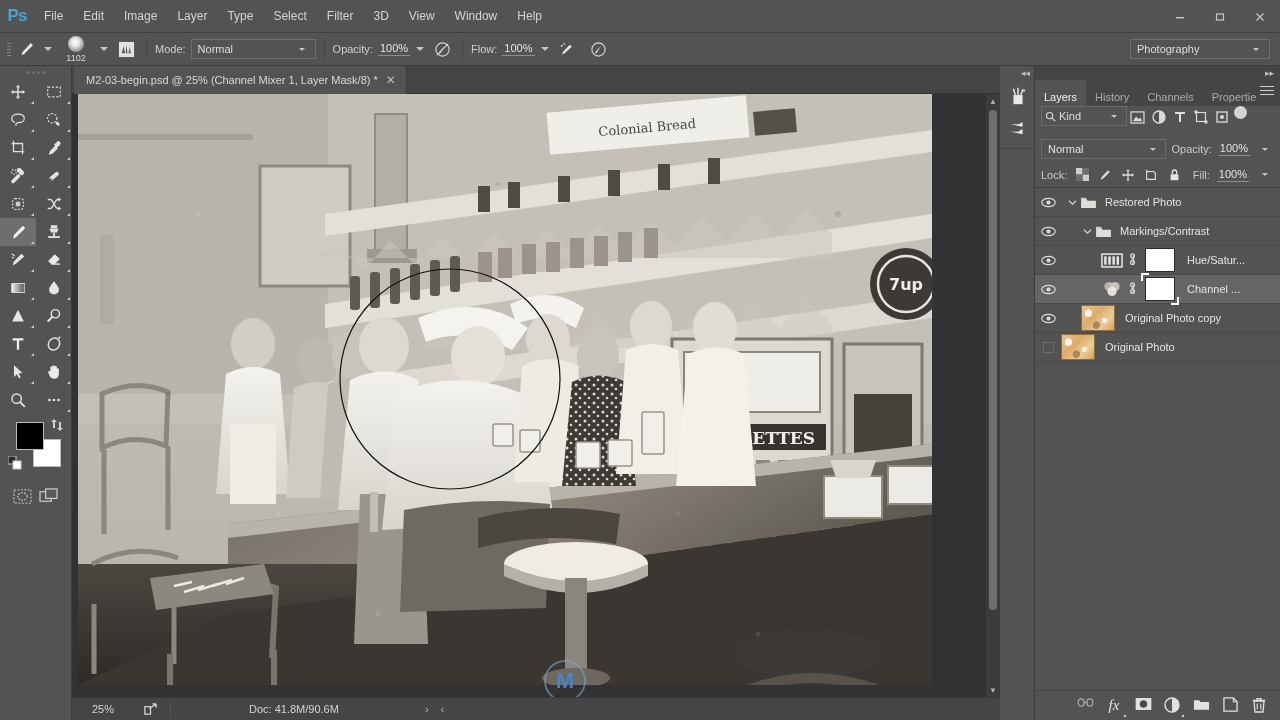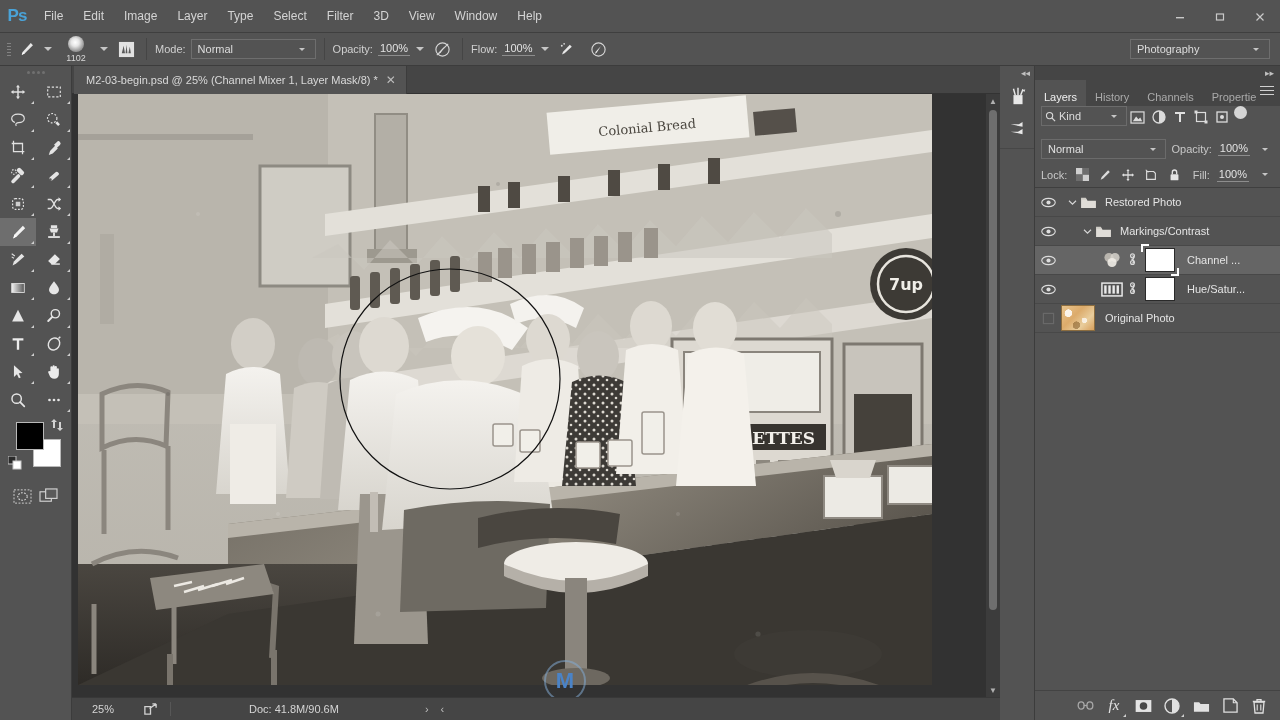--- a/index.html
+++ b/index.html
@@ -198,21 +198,21 @@
       radial-gradient(circle at 70% 60%, rgba(255,255,255,.7) 0 10%, transparent 11%),
       radial-gradient(circle at 45% 80%, rgba(120,80,30,.5) 0 14%, transparent 15%),
       linear-gradient(135deg, #e8c48e 0%, #dcab6b 40%, #e9cd9c 70%, #d79f5c 100%);
   }
 
   .dock-bottom {
     position: absolute; left: 0; bottom: 0; width: 245px; height: 30px;
     background: #535353; border-top: 1px solid #434343;
     display: flex; align-items: center; justify-content: flex-end; gap: 11px; padding-right: 12px;
   }
-  .db-ic { width: 18px; height: 18px; display:flex; align-items:center; justify-content:center;
+  .db-ic { width: 18px; height: 18px; display:flex; align-items:flex-start; justify-content:center;
            color:#cfcfcf; position: relative; }
   .db-ic .tri { position:absolute; right:-3px; bottom:-2px; width:0;height:0;
      border-left:3px solid transparent; border-bottom:3px solid #cfcfcf;}
   .wm-main { position:absolute; left:544px; top:660px; display:flex; align-items:center; gap:8px;
              pointer-events:none; }
   .wm-main .cn { font-size: 34px; font-weight: bold; color: rgba(255,255,255,.72);
                  letter-spacing: 2px; font-family:"DejaVu Sans", sans-serif;}
   .wm-circle { width: 42px; height: 42px; border-radius:50%; border:2px solid rgba(130,170,210,.55);
                display:flex;align-items:center;justify-content:center; color:#4a83c7;
                font-weight:bold; font-size:22px; }
@@ -987,47 +987,20 @@
         </div>
         <div class="folder-ic">
           <svg width="17" height="13" viewBox="0 0 18 14">
               <path d="M1 3 H6.5 L8 5 H17 V13 H1 Z" fill="#e0ddd8"></path>
               <path d="M1 2 H6 L7.4 4 H1 Z" fill="#cfccc6"></path>
             </svg>
         </div>
         <div class="layer-name" style="margin-left:8px">Markings/Contrast</div>
       </div>
 
-      <div class="layer-row selected">
-        <div class="eye-cell">
-          <svg width="15" height="11" viewBox="0 0 16 11">
-              <ellipse cx="8" cy="5.5" rx="7.2" ry="4.4" fill="none" stroke="#dcdcdc" stroke-width="1.2"></ellipse>
-              <circle cx="8" cy="5.5" r="2.2" fill="#dcdcdc"></circle>
-            </svg>
-        </div>
-        <div class="adj-ic" style="margin-left:38px">
-          <svg width="20" height="18" viewBox="0 0 20 18">
-              <circle cx="7" cy="6.5" r="4.6" fill="#b9b5ae"></circle>
-              <circle cx="13" cy="6.5" r="4.6" fill="#d6d2cb" opacity=".85"></circle>
-              <circle cx="10" cy="11.5" r="4.6" fill="#efece6" opacity=".9"></circle>
-            </svg>
-        </div>
-        <div class="link-ic">
-          <svg width="11" height="14" viewBox="0 0 12 16">
-              <path d="M6 4 a2.4 2.4 0 0 1 0 4.4 a2.4 2.4 0 0 1 0 4.4" fill="none" stroke="#d9d9d9" stroke-width="1.5"></path>
-              <circle cx="6" cy="4.4" r="2.2" fill="none" stroke="#d9d9d9" stroke-width="1.4"></circle>
-              <circle cx="6" cy="12" r="2.2" fill="none" stroke="#d9d9d9" stroke-width="1.4"></circle>
-            </svg>
-        </div>
-        <div class="mask-corners" style="margin-left:6px">
-          <div class="thumb-box"></div>
-        </div>
-        <div class="layer-name" style="margin-left:12px">Channel ...</div>
-      </div>
-
       <div class="layer-row">
         <div class="eye-cell">
           <svg width="15" height="11" viewBox="0 0 16 11">
               <ellipse cx="8" cy="5.5" rx="7.2" ry="4.4" fill="none" stroke="#dcdcdc" stroke-width="1.2"></ellipse>
               <circle cx="8" cy="5.5" r="2.2" fill="#dcdcdc"></circle>
             </svg>
         </div>
         <div class="adj-ic" style="margin-left:38px">
           <svg width="22" height="17" viewBox="0 0 24 18">
               <rect x="1" y="2" width="22" height="14" fill="none" stroke="#eaeaea" stroke-width="1.6"></rect>
@@ -1041,20 +1014,57 @@
           <svg width="11" height="14" viewBox="0 0 12 16">
               <path d="M6 4 a2.4 2.4 0 0 1 0 4.4 a2.4 2.4 0 0 1 0 4.4" fill="none" stroke="#d9d9d9" stroke-width="1.5"></path>
               <circle cx="6" cy="4.4" r="2.2" fill="none" stroke="#d9d9d9" stroke-width="1.4"></circle>
               <circle cx="6" cy="12" r="2.2" fill="none" stroke="#d9d9d9" stroke-width="1.4"></circle>
             </svg>
         </div>
         <div class="thumb-box" style="margin-left:6px"></div>
         <div class="layer-name" style="margin-left:12px">Hue/Satur...</div>
       </div>
 
+      <div class="layer-row selected">
+        <div class="eye-cell">
+          <svg width="15" height="11" viewBox="0 0 16 11">
+              <ellipse cx="8" cy="5.5" rx="7.2" ry="4.4" fill="none" stroke="#dcdcdc" stroke-width="1.2"></ellipse>
+              <circle cx="8" cy="5.5" r="2.2" fill="#dcdcdc"></circle>
+            </svg>
+        </div>
+        <div class="adj-ic" style="margin-left:38px">
+          <svg width="20" height="18" viewBox="0 0 20 18">
+              <circle cx="7" cy="6.5" r="4.6" fill="#b9b5ae"></circle>
+              <circle cx="13" cy="6.5" r="4.6" fill="#d6d2cb" opacity=".85"></circle>
+              <circle cx="10" cy="11.5" r="4.6" fill="#efece6" opacity=".9"></circle>
+            </svg>
+        </div>
+        <div class="link-ic">
+          <svg width="11" height="14" viewBox="0 0 12 16">
+              <path d="M6 4 a2.4 2.4 0 0 1 0 4.4 a2.4 2.4 0 0 1 0 4.4" fill="none" stroke="#d9d9d9" stroke-width="1.5"></path>
+              <circle cx="6" cy="4.4" r="2.2" fill="none" stroke="#d9d9d9" stroke-width="1.4"></circle>
+              <circle cx="6" cy="12" r="2.2" fill="none" stroke="#d9d9d9" stroke-width="1.4"></circle>
+            </svg>
+        </div>
+        <div class="mask-corners" style="margin-left:6px">
+          <div class="thumb-box"></div>
+        </div>
+        <div class="layer-name" style="margin-left:12px">Channel ...</div>
+      </div>
+
+      <div class="layer-row">
+        <div class="eye-cell">
+          <svg width="15" height="11" viewBox="0 0 16 11">
+              <ellipse cx="8" cy="5.5" rx="7.2" ry="4.4" fill="none" stroke="#dcdcdc" stroke-width="1.2"></ellipse>
+              <circle cx="8" cy="5.5" r="2.2" fill="#dcdcdc"></circle>
+            </svg>
+        </div>
+        <div class="photo-thumb" style="margin-left:20px"></div>
+        <div class="layer-name" style="margin-left:10px">Original Photo copy</div>
+      </div>
 
       <div class="layer-row">
         <div class="eye-cell">
           <svg width="13" height="13" viewBox="0 0 14 14">
               <rect x="1.5" y="1.5" width="11" height="11" fill="none" stroke="#6a6a6a" stroke-width="1.2"></rect>
             </svg>
         </div>
         <div class="photo-thumb" style="margin-left:0px"></div>
         <div class="layer-name" style="margin-left:10px">Original Photo</div>
       </div>

